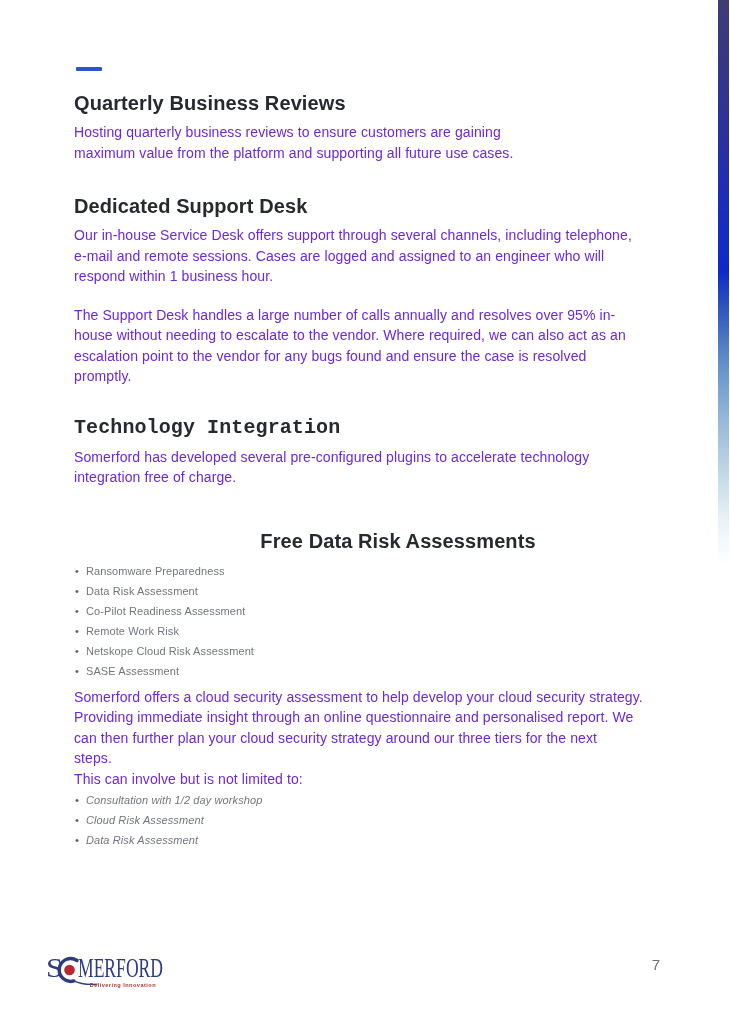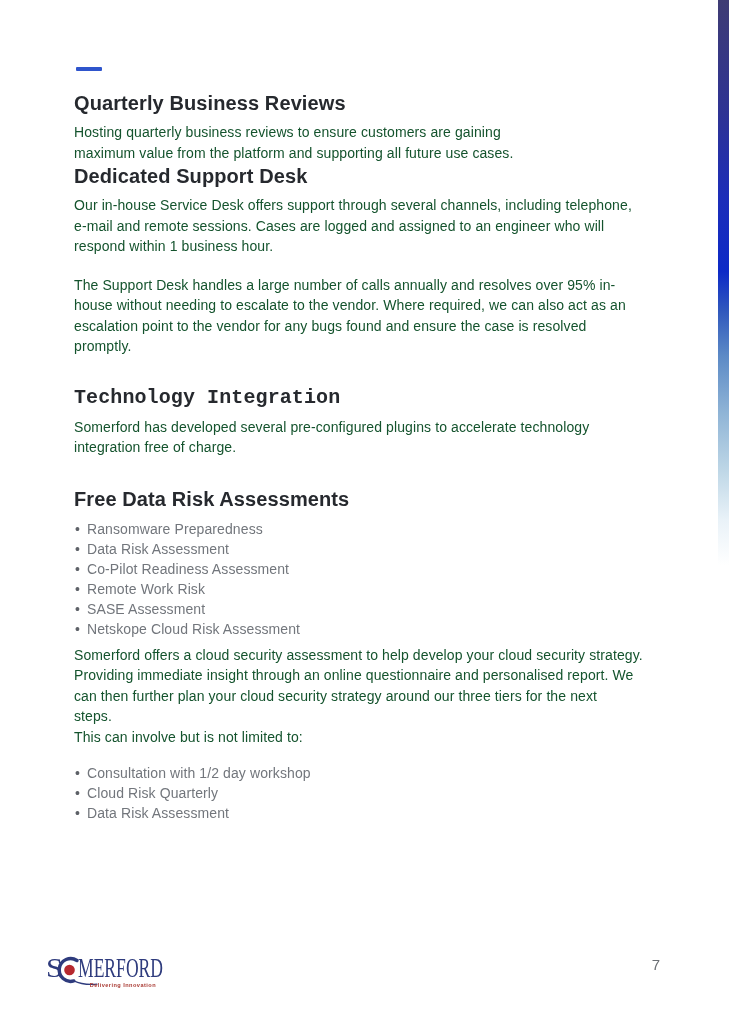--- a/index.html
+++ b/index.html
@@ -34,35 +34,35 @@
   }
   .accent-dash{
     width:26px;height:4px;background:#2f55cc;border-radius:1px;margin-left:2px;
   }
   h2.sec{
     margin:0;color:#26292e;font-size:20px;line-height:26px;
     font-weight:700;letter-spacing:0.1px;
   }
   .sec-qbr h2.sec{margin-top:19px;}
   .body{
-    margin:6px 0 0 0;color:#14532d;font-size:14px;line-height:20.5px;
+    margin:6px 0 0 0;color:#6d28d9;font-size:14px;line-height:20.5px;
     white-space:pre-line;letter-spacing:0.1px;
   }
   .body.follow{margin-top:18px;}
-  .sec-support h2.sec{}
+  .sec-support h2.sec{margin-top:30px;}
   .sec-tech h2.sec{margin-top:28px;font-family:Liberation Mono, monospace;}
-  .sec-datarisk h2.sec{margin-top:28px;}
+  .sec-datarisk h2.sec{margin-top:40px;text-align:center;}
   .sec-cloudsec h2.sec{margin-top:26px;}
 
   ul.bullets{
     margin:7px 0 0 0;padding:0 0 0 1px;list-style:none;
-    color:#72767c;font-size:14px;line-height:20px;letter-spacing:0.1px;
+    color:#72767c;font-size:11px;line-height:20px;letter-spacing:0.1px;
   }
   ul.bullets li::before{content:"•";display:inline-block;margin-right:7px;color:#5d6167;}
-  ul.bullets.tight{margin-top:16px;}
+  ul.bullets.tight{margin-top:1px;font-style:italic;}
 
   
   .logo{position:absolute;left:44px;top:942px;}
   .page-number{
     position:absolute;top:956px;right:70px;
     color:#6b6f74;font-size:15px;line-height:18px;
   }
 </style>
 </head>
 <body>
@@ -98,34 +98,34 @@
 integration free of charge.</p>
     </section>
 
     <section class="sec-datarisk">
       <h2 class="sec">Free Data Risk Assessments</h2>
       <ul class="bullets">
           <li><span>Ransomware Preparedness</span></li>
           <li><span>Data Risk Assessment</span></li>
           <li><span>Co-Pilot Readiness Assessment</span></li>
           <li><span>Remote Work Risk</span></li>
+          <li><span>Netskope Cloud Risk Assessment</span></li>
           <li><span>SASE Assessment</span></li>
-          <li><span>Netskope Cloud Risk Assessment</span></li>
         </ul>
     </section>
 
     <section class="sec-cloudsec">
       <p class="body">Somerford offers a cloud security assessment to help develop your cloud security strategy.
 Providing immediate insight through an online questionnaire and personalised report. We
 can then further plan your cloud security strategy around our three tiers for the next
 steps.
 This can involve but is not limited to:</p>
       <ul class="bullets tight">
           <li><span>Consultation with 1/2 day workshop</span></li>
-          <li><span>Cloud Risk Quarterly</span></li>
+          <li><span>Cloud Risk Assessment</span></li>
           <li><span>Data Risk Assessment</span></li>
         </ul>
     </section>
 
   </div>
 
   <div class="logo">
     <svg width="122" height="54" viewBox="0 0 122 54">
 
       <text x="2" y="35" font-family="Liberation Serif, DejaVu Serif, serif" font-size="28" fill="#2e3b7d" textLength="17" lengthAdjust="spacingAndGlyphs">S</text>

